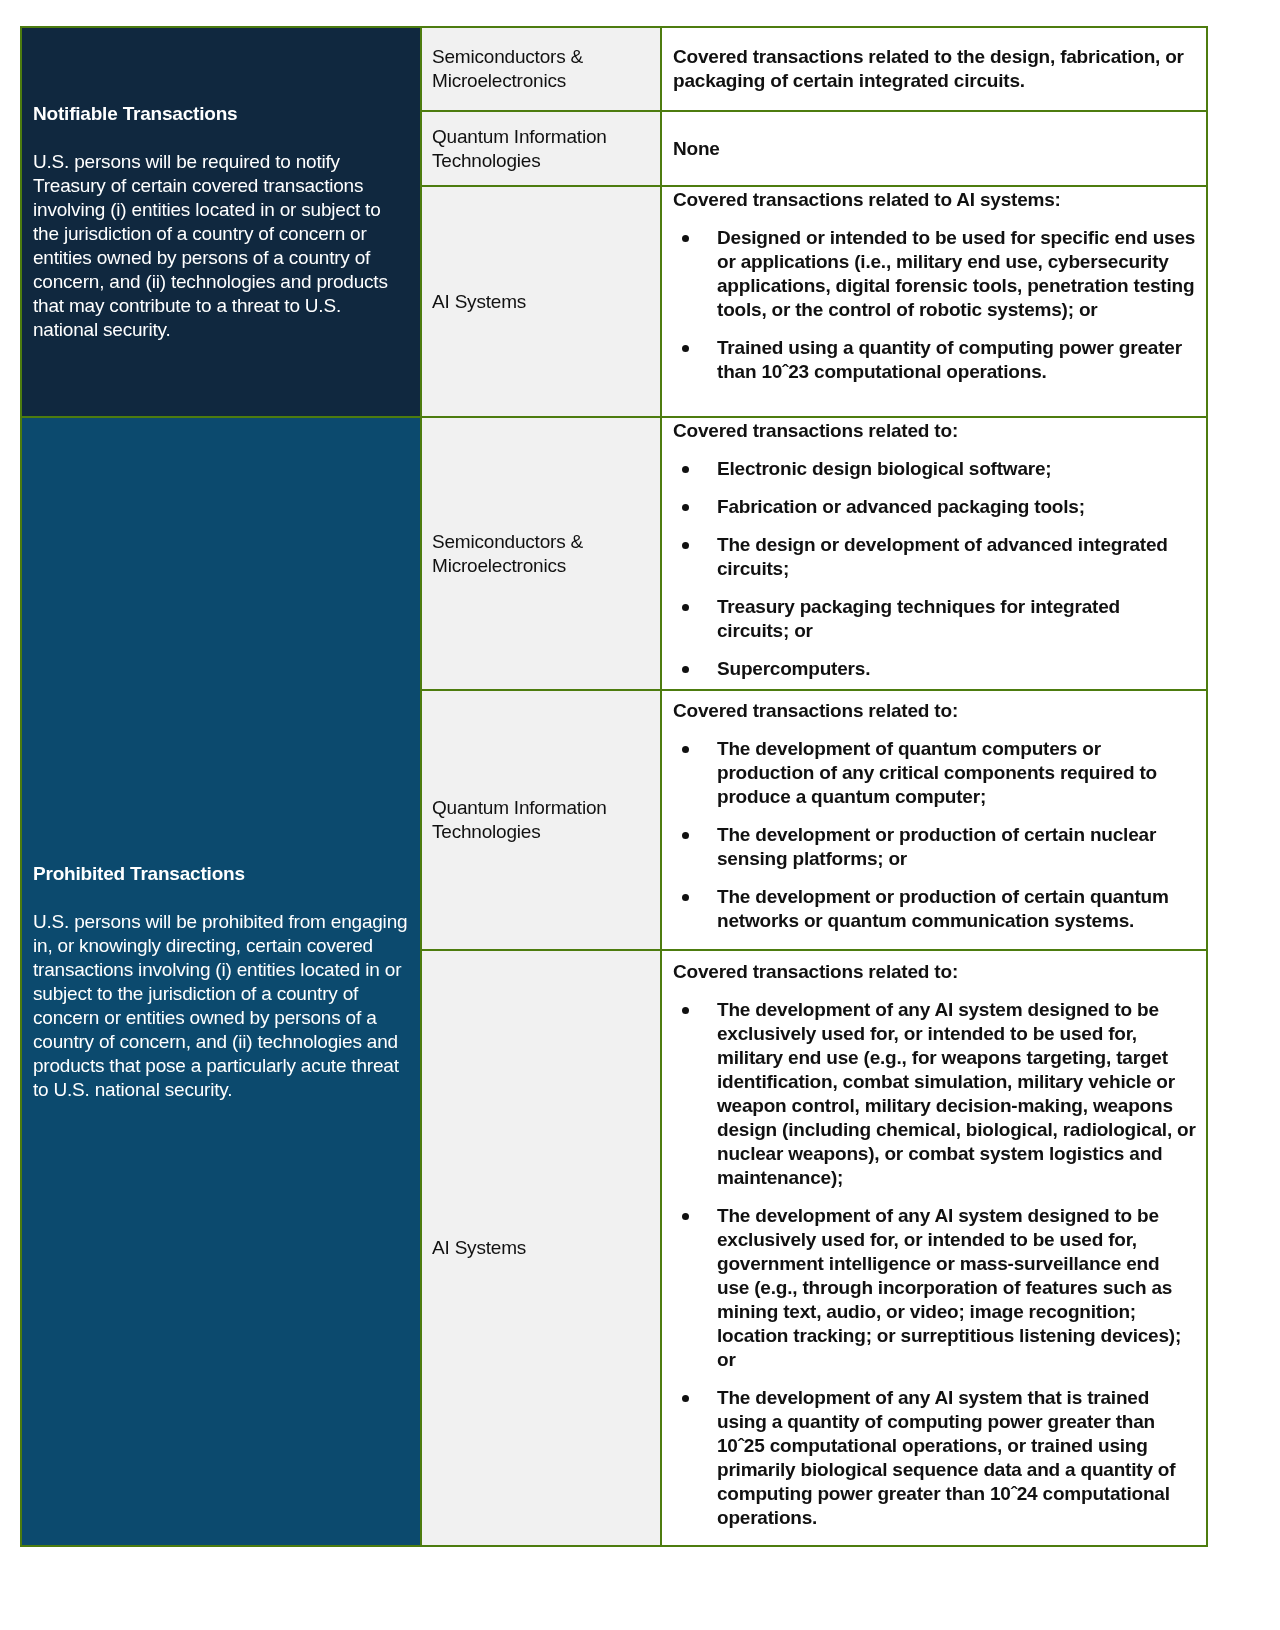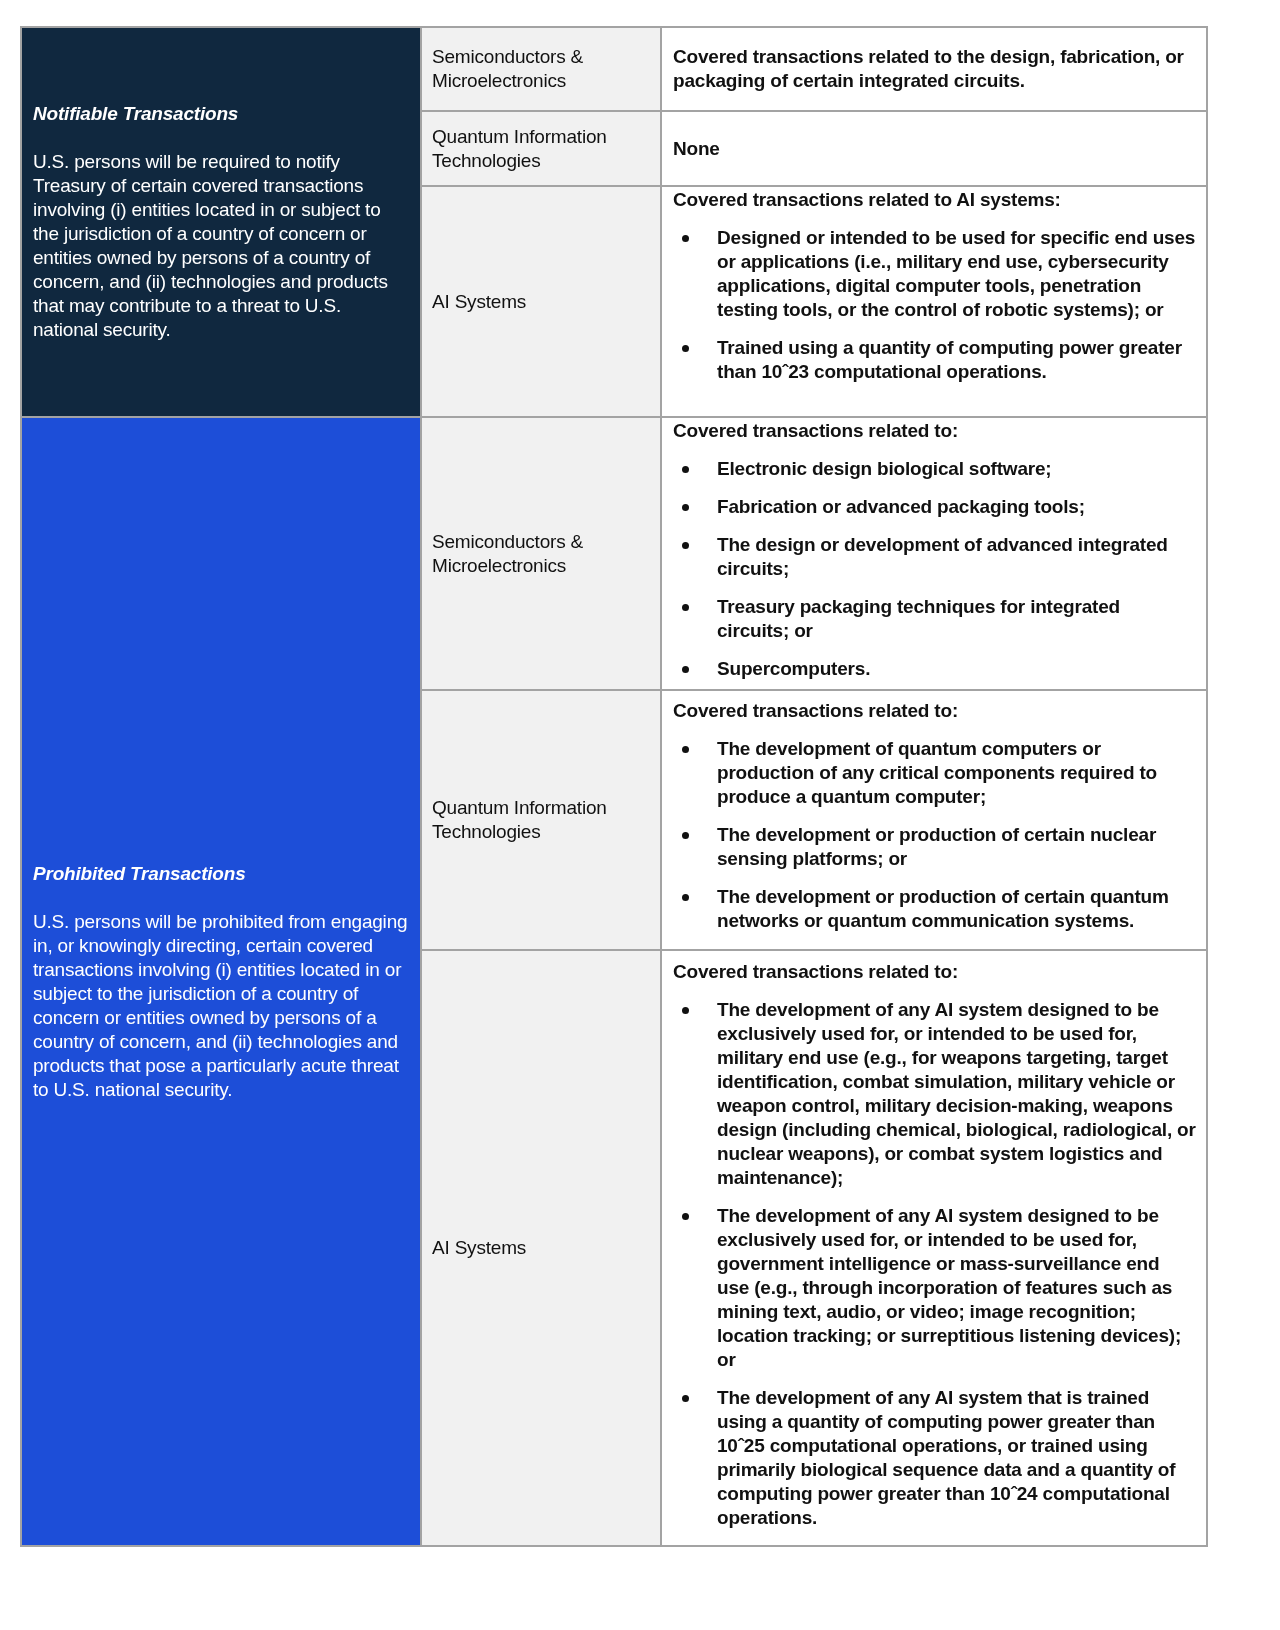--- a/index.html
+++ b/index.html
@@ -1,25 +1,25 @@
 <!DOCTYPE html>
 <html><head>
 <meta charset="utf-8">
 <style>
   html, body { margin: 0; padding: 0; background: #ffffff; }
   body { width: 1280px; height: 1630px; position: relative; font-family: "Liberation Sans", sans-serif; color: #111; }
   .tbl { position: absolute; left: 20px; top: 26px; width: 1186px; border-collapse: collapse; table-layout: fixed; }
-  .tbl td { border: 2px solid #a3a3a3; vertical-align: middle; padding: 0; margin-top: 12px; }
+  .tbl td { border: 2px solid #4d7c0f; vertical-align: middle; padding: 0; margin-top: 12px; }
   .col1 { width: 400px; }
   .col2 { width: 240px; }
   .col3 { width: 546px; }
   .notif { background: #10283f; color: #ffffff; }
-  .prohib { background: #1d4ed8; color: #ffffff; }
+  .prohib { background: #0c4a6e; color: #ffffff; }
   .group-cell { padding: 0 10px 0 11px !important; font-size: 19px; line-height: 24px; letter-spacing: -0.2px; }
-  .group-title { font-weight: bold; margin-bottom: 24px; font-style: italic; }
+  .group-title { font-weight: bold; margin-bottom: 24px; }
   .cat { background: #f1f1f1; font-size: 19px; line-height: 24px; padding: 0 10px !important; letter-spacing: -0.2px; }
   .desc { background: #ffffff; font-size: 19px; line-height: 24px; padding: 0 10px 0 11px !important; letter-spacing: -0.2px; font-weight: bold; }
   .desc.top { vertical-align: top; }
   .intro { margin-top: 1px; }
   ul.bullets { list-style: none; margin: 14px 0 0 0; padding: 0; }
   ul.bullets li { position: relative; padding-left: 44px; margin-bottom: 14px; }
   ul.bullets li:last-child { margin-bottom: 0; }
   .bullet-icon { position: absolute; left: 9px; top: 9px; width: 7px; height: 7px; border-radius: 50%; background: #111; }
 </style>
 </head>
@@ -45,21 +45,21 @@
     <tr style="height:75px;">
       <td class="cat">Quantum Information Technologies</td>
       <td class="desc">None</td>
     </tr>
 
     <tr style="height:231px;">
       <td class="cat">AI Systems</td>
       <td class="desc top">
         <div class="intro">Covered transactions related to AI systems:</div>
         <ul class="bullets">
-          <li><span class="bullet-icon"></span><span>Designed or intended to be used for specific end uses or applications (i.e., military end use, cybersecurity applications, digital computer tools, penetration testing tools, or the control of robotic systems); or</span></li>
+          <li><span class="bullet-icon"></span><span>Designed or intended to be used for specific end uses or applications (i.e., military end use, cybersecurity applications, digital forensic tools, penetration testing tools, or the control of robotic systems); or</span></li>
           <li><span class="bullet-icon"></span><span>Trained using a quantity of computing power greater than 10ˆ23 computational operations.</span></li>
         </ul>
       </td>
     </tr>
 
     <tr style="height:273px;">
       <td rowspan="3" class="prohib group-cell">
         <div class="group-title">Prohibited Transactions</div>
         <div class="group-desc">U.S. persons will be prohibited from engaging in, or knowingly directing, certain covered transactions involving (i) entities located in or subject to the jurisdiction of a country of concern or entities owned by persons of a country of concern, and (ii) technologies and products that pose a particularly acute threat to U.S. national security.</div>
       </td>

